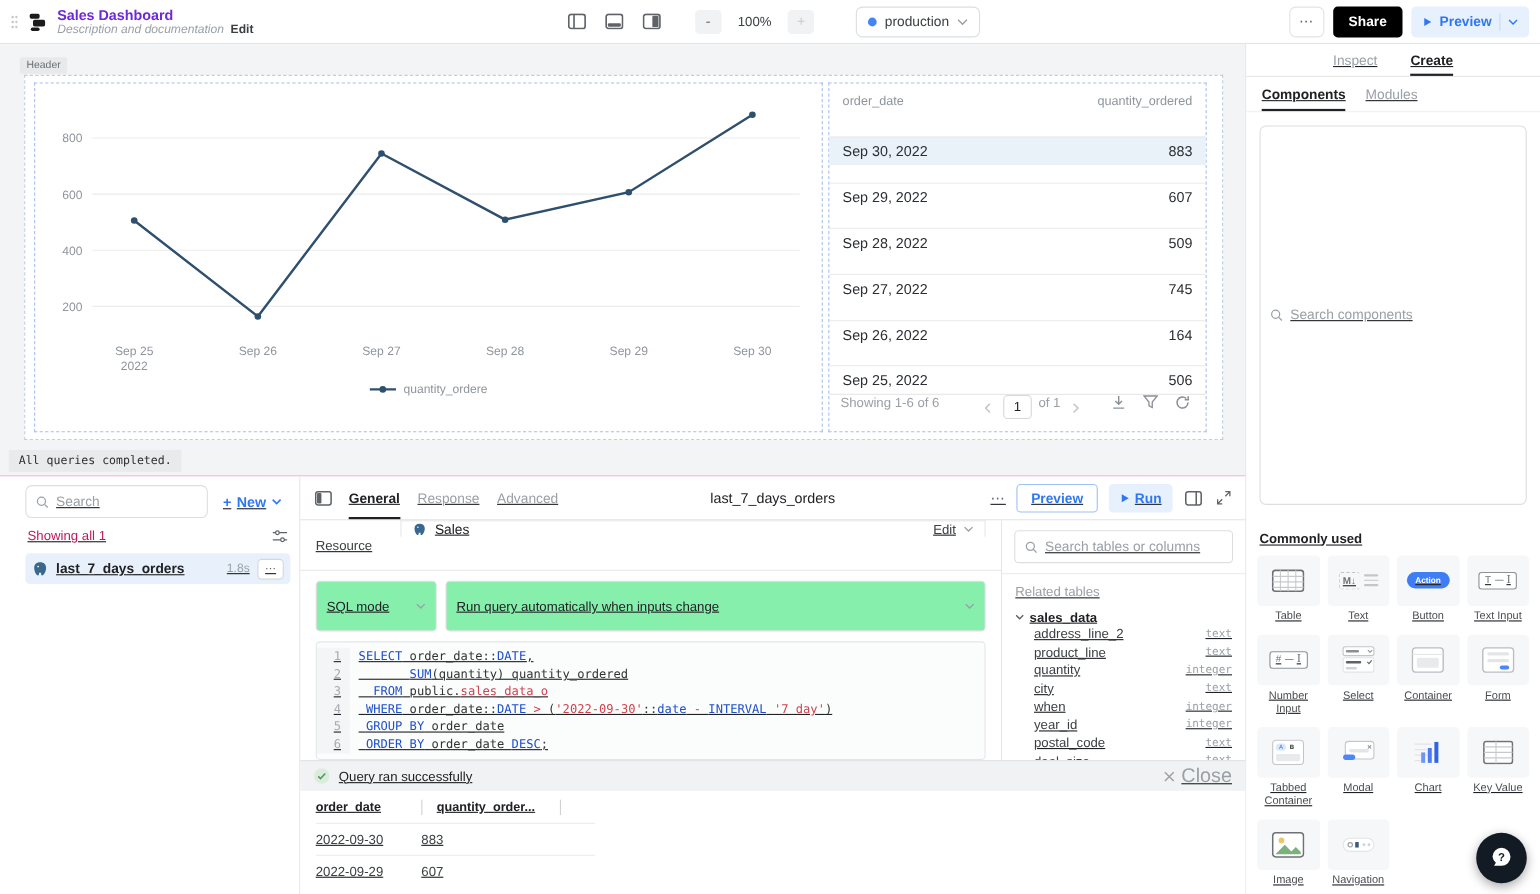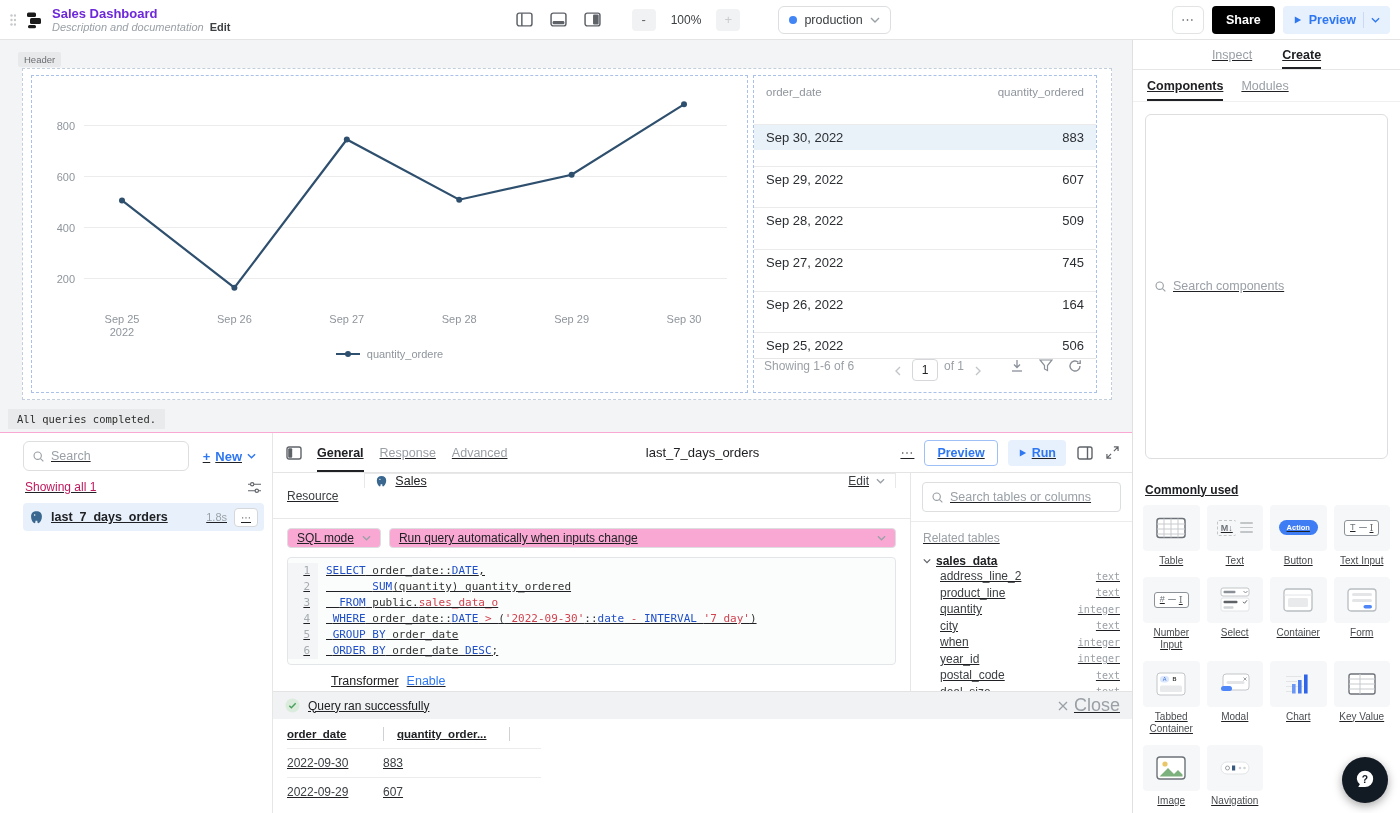--- a/index.html
+++ b/index.html
@@ -76,21 +76,21 @@
   .btn-run { height:26px; padding:0 10px; background:#e7f0fd; border-radius:4px; color:#2e77f2; font-weight:600; font-size:12.5px; display:flex; align-items:center; gap:5px; }
 
   .ed-body { display:flex; height:218px; min-height:0; }
   .ed-left { flex:1; display:flex; flex-direction:column; min-width:0; }
   .res-row { height:46px; border-bottom:1px solid #e8e8e8; display:flex; align-items:flex-start; padding-left:14px; flex-shrink:0; }
   .res-label { align-self:center; font-size:12px; color:#3c4043; margin-right:26px; }
   .res-tab { flex:1; display:flex; align-items:center; gap:7px; padding:0 10px; border:1px solid #e8e8e8; border-bottom:none; background:#fff; margin-right:14px; }
   .res-tab .rname { font-size:12.5px; color:#202124; }
   .res-tab .redit { margin-left:auto; font-size:12px; color:#3c4043; }
   .sql-row { display:flex; gap:8px; padding:9px 14px 0; flex-shrink:0; }
-  .select { height:20px; border:1px solid #dcdee0; border-radius:4px; display:flex; align-items:center; gap:8px; padding:0 9px; font-size:12px; color:#202124; background:#f9a8d4; }
+  .select { height:46px; border:1px solid #dcdee0; border-radius:4px; display:flex; align-items:center; gap:24px; padding:0 9px; font-size:12px; color:#202124; background:#86efac; }
   .sel-auto { flex:1; justify-content:space-between; }
   .code-wrap { margin:9px 14px 0; border:1px solid #e3e6e8; border-radius:4px; background:#fbfcfc; padding:5px 0; overflow:hidden; flex-shrink:0; }
   .code-line { display:flex; font-family:"DejaVu Sans Mono", monospace; font-size:11px; line-height:16px; }
   .ln { width:30px; text-align:right; padding-right:8px; color:#a6abb0; background:#f4f5f6; flex-shrink:0; }
   .code-text { white-space:pre; padding-left:8px; color:#333; }
   .tok-kw { color:#1f4fc9; } .tok-str { color:#d0434f; } .tok-tbl { color:#d0434f; } .tok-op { color:#d0434f; } .tok-id { color:#333; }
   .transformer-row { padding:9px 14px; margin-left:44px; display:flex; gap:8px; align-items:center; font-size:12.5px; }
   .transformer-row .tl { color:#202124; font-weight:500; }
   .transformer-row .en { color:#2e77f2; }
 

